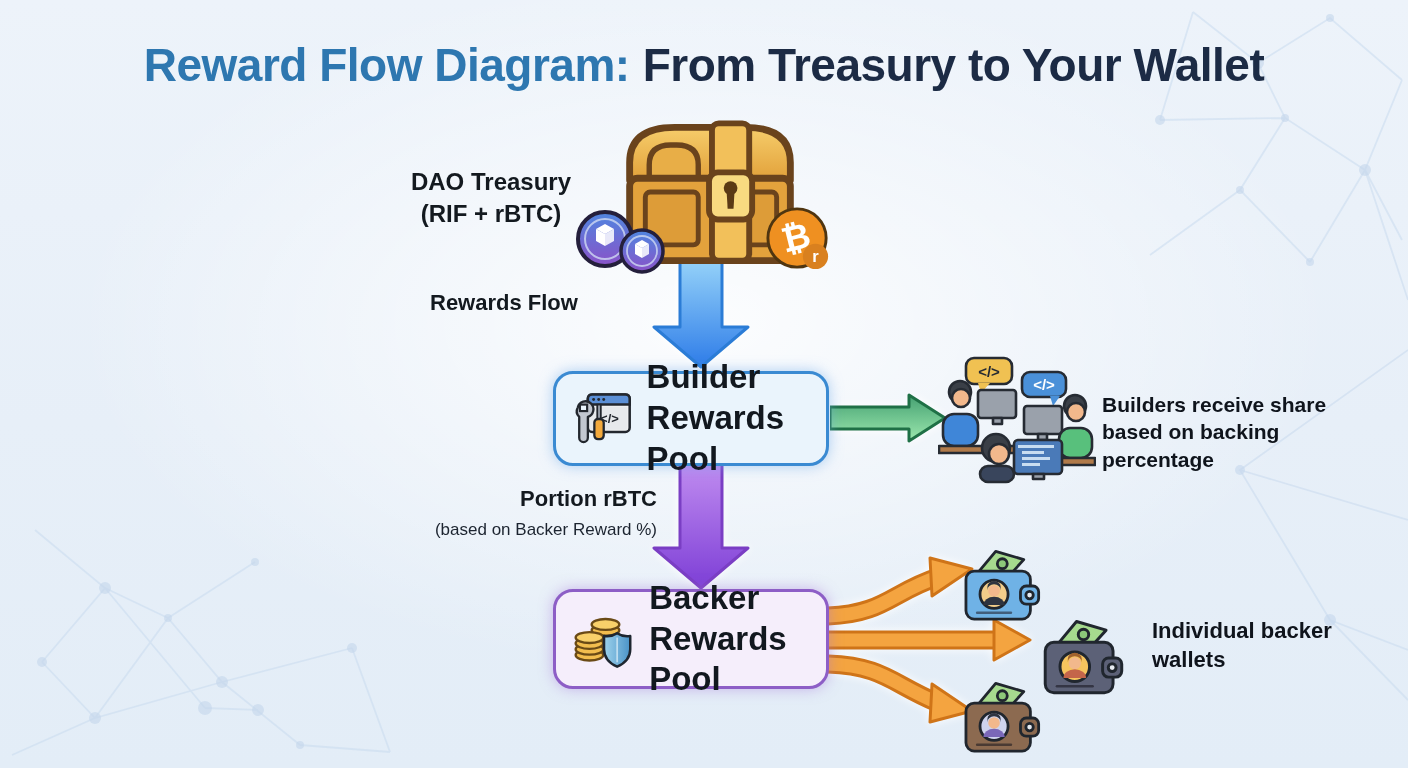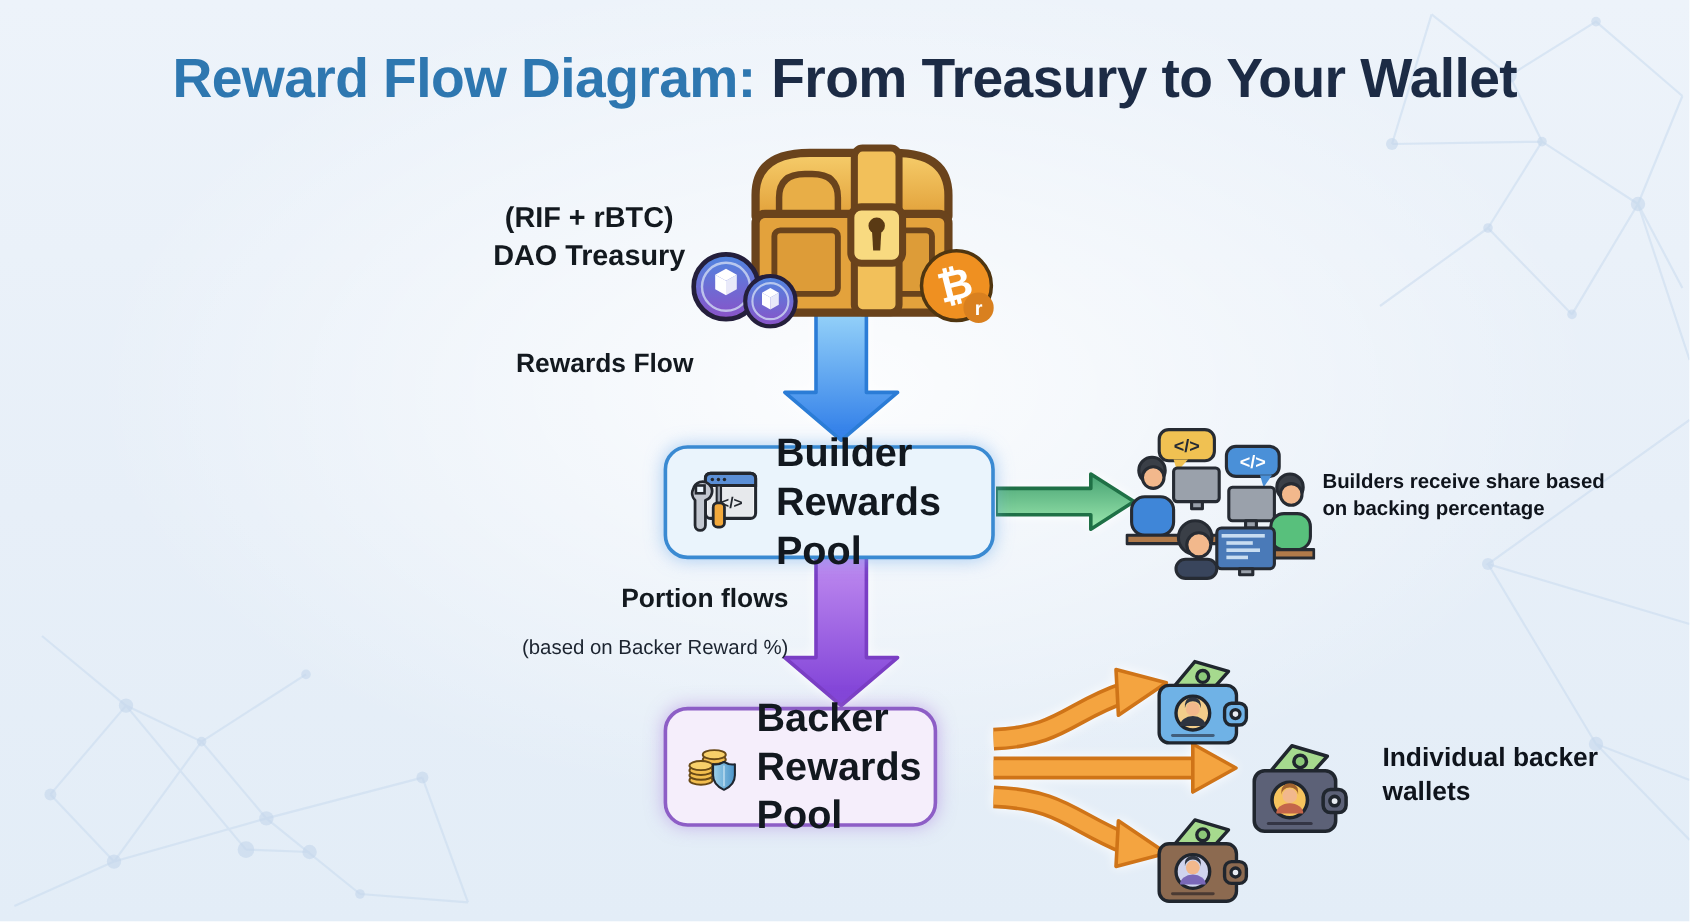--- a/index.html
+++ b/index.html
@@ -32,30 +32,30 @@
     font-size:22px; }
 
   .node {
     display:flex; align-items:center; gap:14px; padding:0 10px 0 16px;
     border-radius:20px;
   }
   .node .node-title { font-size:33px; font-weight:700; color:#12181f; line-height:1.24; }
   #builder-node { left:553px; top:371px; width:276px; height:95px;
     background:#eaf4fc; border:3.5px solid #3a8ad2;
     box-shadow:0 0 14px rgba(110,170,235,0.55); }
-  #backer-node { left:553px; top:589px; width:228px; height:100px;
+  #backer-node { left:553px; top:589px; width:276px; height:100px;
     background:#f5eefb; border:3.5px solid #8d5ec6;
     box-shadow:0 0 14px rgba(165,120,220,0.5);gap:16px; }
 
   .builders-annotation { left:1102px; top:391px; width:260px;
-    font-size:17px; line-height:1.3; color:#0f141c; }
+    font-size:21px; line-height:1.3; color:#0f141c; }
 
   .portion-label { left:387px; top:486px; width:270px; text-align:right; }
   .portion-label .l1 { font-size:22px; font-weight:700; color:#13191f; }
-  .portion-label .l2 { font-size:17px; font-weight:400; color:#1c2430; margin-top:18px; }
+  .portion-label .l2 { font-size:17px; font-weight:400; color:#1c2430; margin-top:8px; }
 
   .wallets-annotation { left:1152px; top:617px; width:195px;
     font-size:22px; line-height:1.3; color:#0f141c; }
 
   .glow { filter:drop-shadow(0 0 5px rgba(255,255,255,0.95)); }
   svg { display:block; }
 </style>
 </head>
 <body>
 
@@ -88,22 +88,22 @@
       <circle cx="1240" cy="470" r="5"></circle>
         <circle cx="1330" cy="620" r="6"></circle>
     </g>
   </svg>
 
   <div class="abs z1 page-title">
     <span class="hl">Reward Flow Diagram:</span><span class="rest">From Treasury to Your Wallet</span>
   </div>
 
   <div class="abs z1 lbl treasury-label">
+    <div>DAO Treasury</div>
     <div>(RIF + rBTC)</div>
-    <div>DAO Treasury</div>
   </div>
 
   <svg class="abs z1 glow" style="left:645px; top:253px;" width="112" height="118" viewBox="0 0 112 118">
     <defs>
       <linearGradient id="gBlue" x1="0" y1="0" x2="0" y2="1">
         <stop offset="0" stop-color="#9bd7fa"></stop>
           <stop offset="1" stop-color="#2e7ce8"></stop>
       </linearGradient>
     </defs>
     <polygon points="35,1 77,1 77,74 103,74 56,114 9,74 35,74" fill="url(#gBlue)" stroke="#2b7cd6" stroke-width="3" stroke-linejoin="round"></polygon>
@@ -234,21 +234,21 @@
       <rect x="84" y="101" width="28" height="3"></rect>
       <rect x="84" y="107" width="18" height="3"></rect>
     </g>
     <text x="51" y="21" font-size="15" font-weight="700" fill="#262b33" text-anchor="middle">&lt;/&gt;</text>
     <text x="106" y="34" font-size="15" font-weight="700" fill="#ffffff" text-anchor="middle">&lt;/&gt;</text>
   </svg>
 
   <div class="abs z1 lbl builders-annotation"><span>Builders receive share based on backing percentage</span></div>
 
   <div class="abs z1 portion-label">
-    <div class="l1">Portion flows</div>
+    <div class="l1">Portion rBTC</div>
     <div class="l2">(based on Backer Reward %)</div>
   </div>
 
   <svg class="abs z1 glow" style="left:826px; top:552px;" width="212" height="184" viewBox="0 0 212 184">
     <g fill="none" stroke="#cf7418" stroke-width="19">
       <path d="M2,64 C58,62 66,40 112,25"></path>
       <path d="M2,88 L170,88"></path>
       <path d="M2,112 C58,114 66,132 112,151"></path>
     </g>
     <g fill="none" stroke="#f4a440" stroke-width="13">

